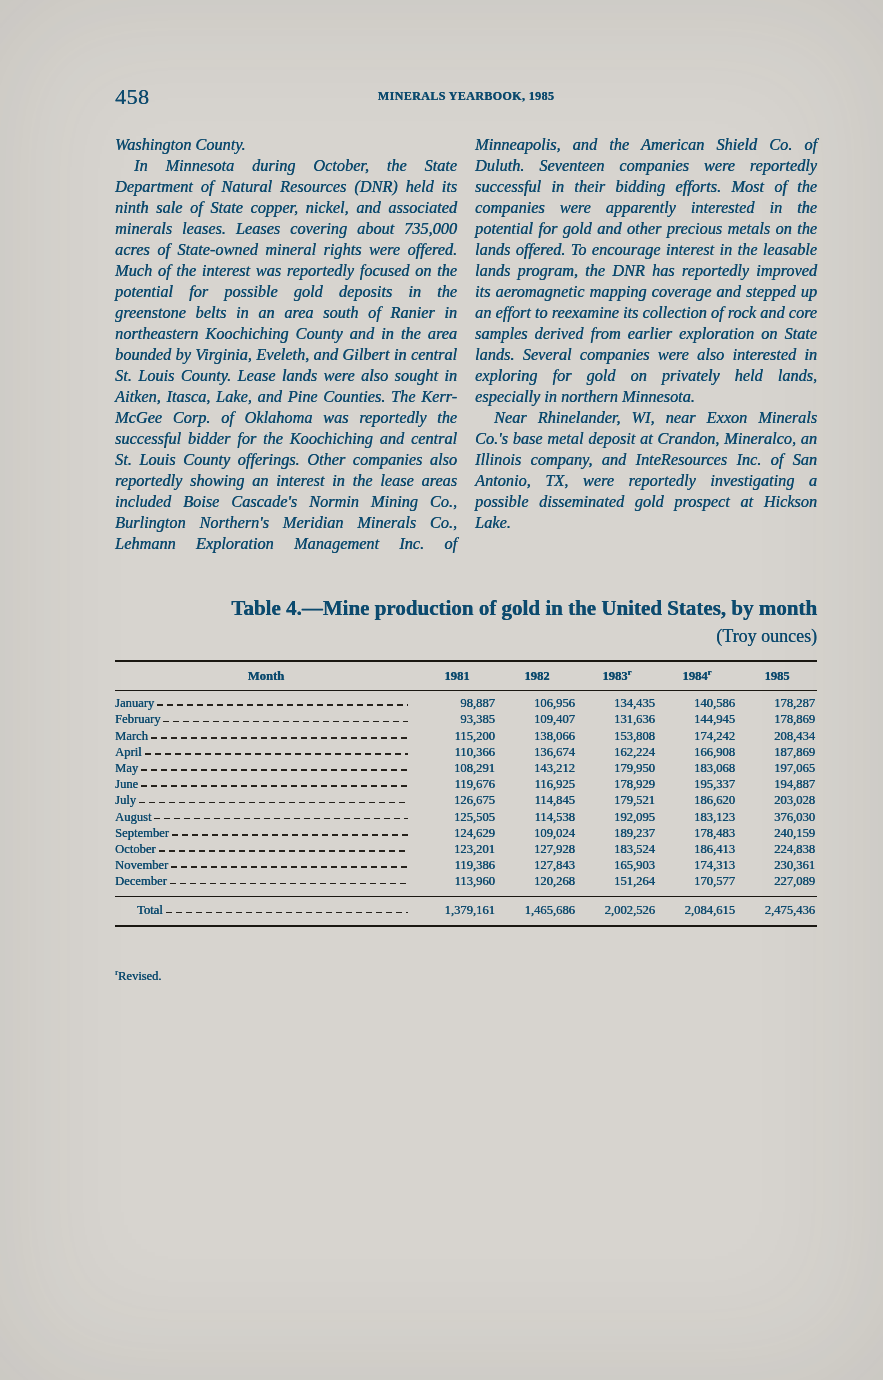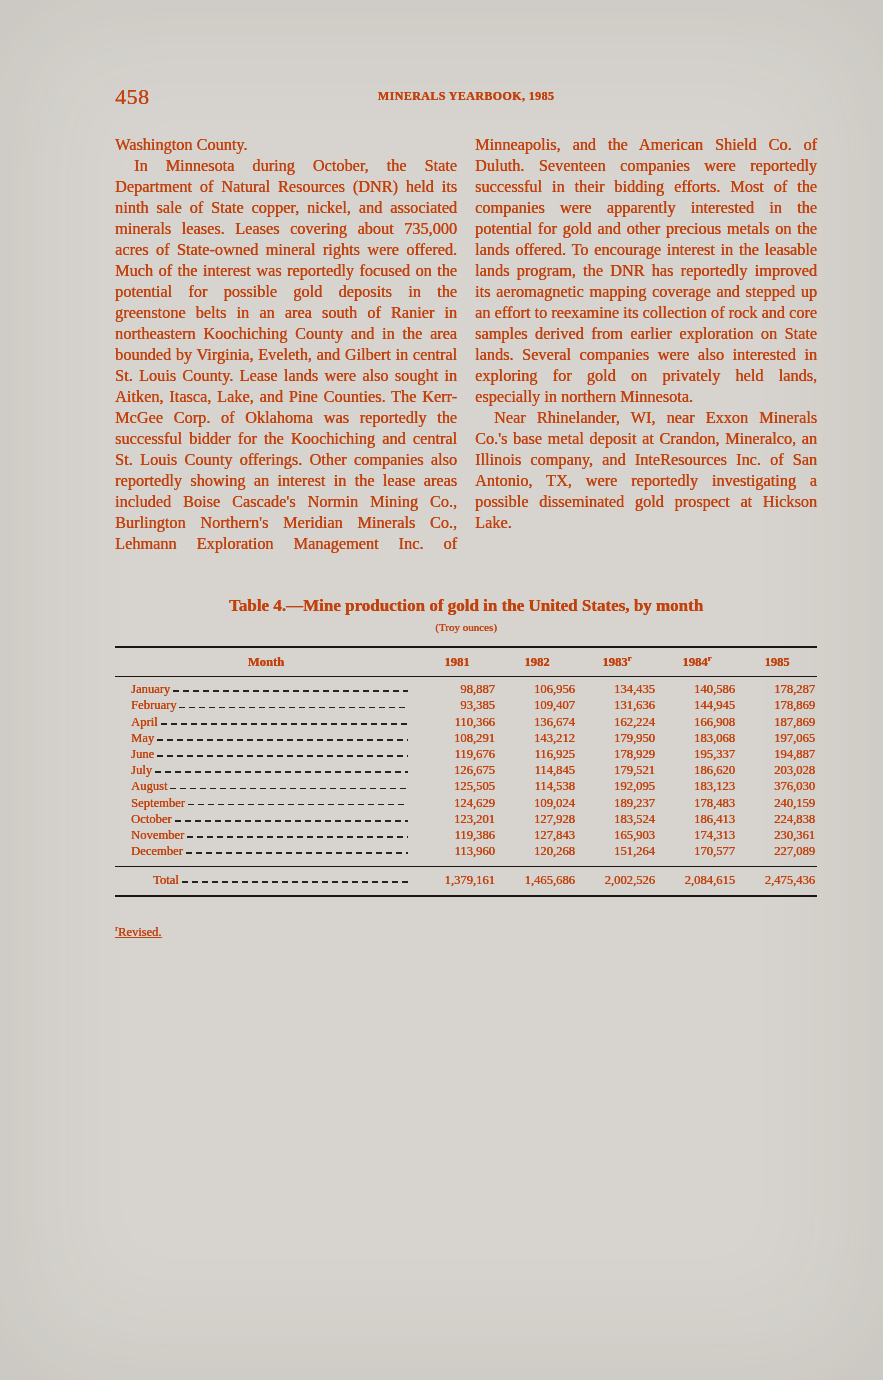--- a/index.html
+++ b/index.html
@@ -4,21 +4,21 @@
 <style>
   html, body { margin: 0; padding: 0; background: #b9b7b3; }
   .page {
     position: relative;
     width: 883px;
     height: 1380px;
     margin: 0 auto;
     background: #d7d4cf;
     box-shadow: inset 0 0 140px rgba(60,55,45,0.10);
     font-family: "Liberation Serif", "DejaVu Serif", serif;
-    color: #c2410c;
+    color: #0c4a6e;
     text-shadow: 0.35px 0 0 currentColor; 
     box-sizing: border-box;
     overflow: hidden;
   }
   .content {
     position: absolute;
     left: 115px;
     top: 84px;
     width: 702px;
   }
@@ -33,28 +33,28 @@
 
   
   .article {
     column-count: 2;
     column-gap: 18px;
     text-align: justify;
     font-size: 16.3px;
     line-height: 21px;
     hyphens: auto;
   }
-  .article p { margin: 0; }
+  .article p { margin: 0; font-style: italic; }
   .article .heading { text-indent: 0; }
   .article .para { text-indent: 19px; }
 
   
   .table-block { margin-top: 42px; }
-  .table-title { text-align: center; font-weight: bold; font-size: 17px; }
-  .table-subtitle { text-align: center; font-size: 11px; margin-top: 5px; }
+  .table-title { text-align: right; font-weight: bold; font-size: 21px; }
+  .table-subtitle { text-align: right; font-size: 18px; margin-top: 5px; }
 
   table.data {
     width: 100%;
     border-collapse: collapse;
     margin-top: 13px;
     font-size: 12.6px;
     border-top: 2px solid #1a1712;
     table-layout: fixed;
   }
   col.month-w { width: 43%; }
@@ -68,38 +68,38 @@
     text-align: center;
   }
   thead th sup, .footnote sup { font-size: 9px; }
 
   tbody td { padding: 0.6px 0; }
   tbody tr:first-child td { padding-top: 5px; }
   tbody tr:last-child td  { padding-bottom: 7px; }
 
   td.num { text-align: right; padding-right: 2px; font-variant-numeric: tabular-nums; }
 
-  .mcell { display: flex; align-items: center; margin-left: 16px; }
+  .mcell { display: flex; align-items: center; }
   .mcell .m { white-space: nowrap; }
   .mcell .leader { flex: 1; height: 1em; position: relative; }
   .mcell .leader::after {
     content: "";
     position: absolute; left: 3px; right: 9px; top: 56%;
     height: 1.7px;
     background: repeating-linear-gradient(to right, #26221c 0 6px, transparent 6px 10px);
   }
 
   tfoot td {
     border-top: 1.6px solid #1a1712;
     border-bottom: 2px solid #1a1712;
     padding: 6px 0 7px;
   }
   tfoot .m { padding-left: 22px; }
 
-  .footnote { margin-top: 26px; font-size: 12.5px; text-decoration: underline; }
+  .footnote { margin-top: 40px; font-size: 12.5px; }
 </style>
 </head>
 <body>
 
 <div class="page">
   <div class="content">
 
     <header class="page-header">
       <span class="page-number">458</span>
       <span class="running-head">MINERALS YEARBOOK, 1985</span>
@@ -157,20 +157,33 @@
               </td>
             <td class="num">93,385</td>
             <td class="num">109,407</td>
             <td class="num">131,636</td>
             <td class="num">144,945</td>
             <td class="num">178,869</td>
           </tr>
           <tr>
             <td>
                 <div class="mcell">
+                  <span class="m">March</span>
+                  <span class="leader"></span>
+                </div>
+              </td>
+            <td class="num">115,200</td>
+            <td class="num">138,066</td>
+            <td class="num">153,808</td>
+            <td class="num">174,242</td>
+            <td class="num">208,434</td>
+          </tr>
+          <tr>
+            <td>
+                <div class="mcell">
                   <span class="m">April</span>
                   <span class="leader"></span>
                 </div>
               </td>
             <td class="num">110,366</td>
             <td class="num">136,674</td>
             <td class="num">162,224</td>
             <td class="num">166,908</td>
             <td class="num">187,869</td>
           </tr>

